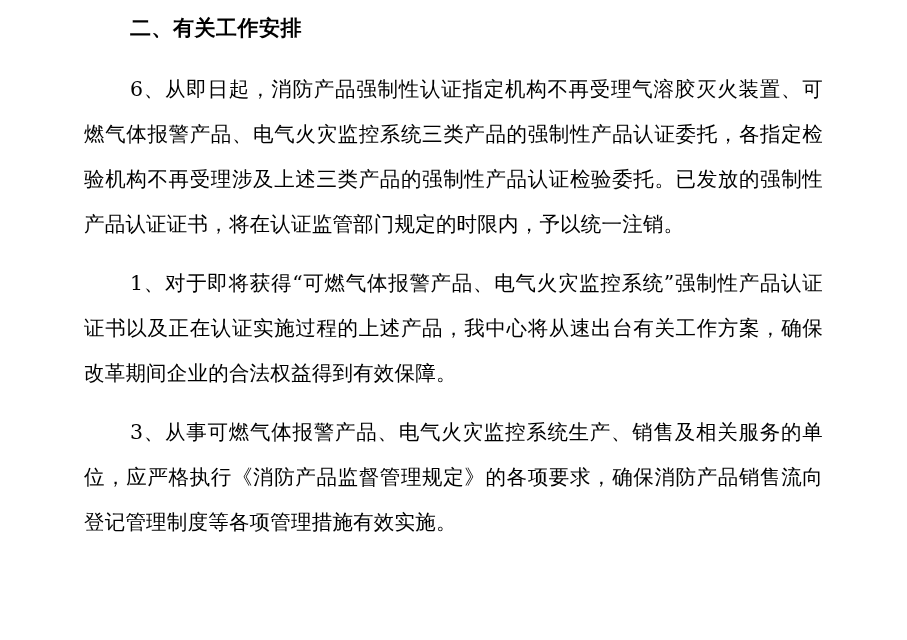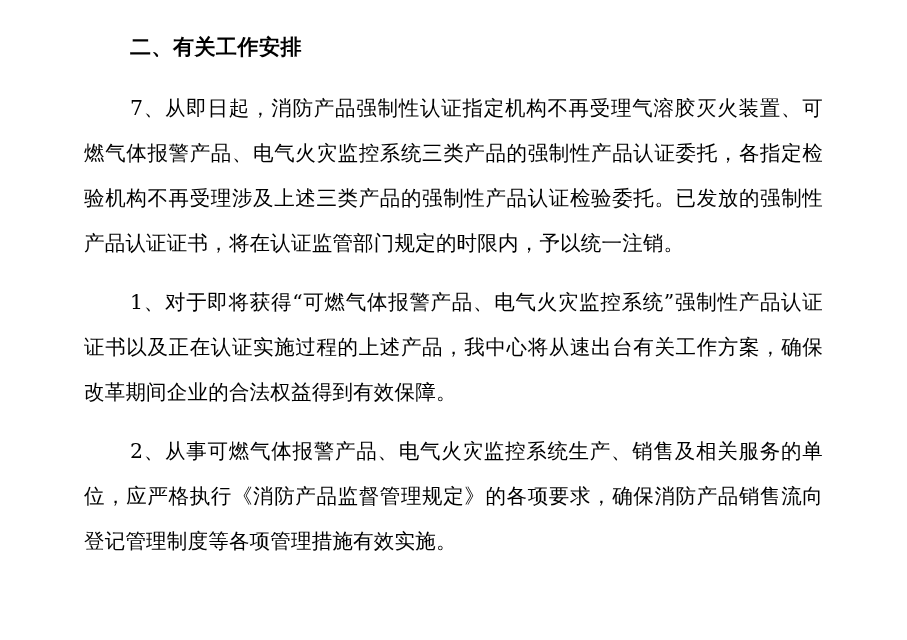--- a/index.html
+++ b/index.html
@@ -12,21 +12,21 @@
     height: 640px;
     overflow: hidden;
     font-family: "DejaVu Serif", "Liberation Serif", serif;
     color: #000000;
   }
   .page {
     position: relative;
     width: 907px;
     height: 640px;
     box-sizing: border-box;
-    padding: 20px 84px 0 84px;
+    padding: 1px 84px 0 84px;
   }
   .section-heading {
     font-family: "DejaVu Sans", "Liberation Sans", sans-serif;
     font-weight: bold;
     font-size: 21px;
     line-height: 34px;
     letter-spacing: 0.5px;
     margin: 10px 0 0 46px;
     white-space: nowrap;
   }
@@ -45,19 +45,19 @@
   }
   .p1 { margin-top: 22px; }
 </style>
 </head>
 <body>
 
 <div class="page">
 
   <div class="section-heading">二、有关工作安排</div>
 
-  <p class="para p1">7、从即日起，消防产品强制性认证指定机构不再受理气溶胶灭火装置、可燃气体报警产品、电气火灾监控系统三类产品的强制性产品认证委托，各指定检验机构不再受理涉及上述三类产品的强制性产品认证检验委托。已发放的强制性产品认证证书，将在认证监管部门规定的时限内，予以统一注销。</p>
+  <p class="para p1">6、从即日起，消防产品强制性认证指定机构不再受理气溶胶灭火装置、可燃气体报警产品、电气火灾监控系统三类产品的强制性产品认证委托，各指定检验机构不再受理涉及上述三类产品的强制性产品认证检验委托。已发放的强制性产品认证证书，将在认证监管部门规定的时限内，予以统一注销。</p>
 
   <p class="para">1、对于即将获得“可燃气体报警产品、电气火灾监控系统”强制性产品认证证书以及正在认证实施过程的上述产品，我中心将从速出台有关工作方案，确保改革期间企业的合法权益得到有效保障。</p>
 
-  <p class="para">2、从事可燃气体报警产品、电气火灾监控系统生产、销售及相关服务的单位，应严格执行《消防产品监督管理规定》的各项要求，确保消防产品销售流向登记管理制度等各项管理措施有效实施。</p>
+  <p class="para">3、从事可燃气体报警产品、电气火灾监控系统生产、销售及相关服务的单位，应严格执行《消防产品监督管理规定》的各项要求，确保消防产品销售流向登记管理制度等各项管理措施有效实施。</p>
 
 </div>
 
 </body></html>

